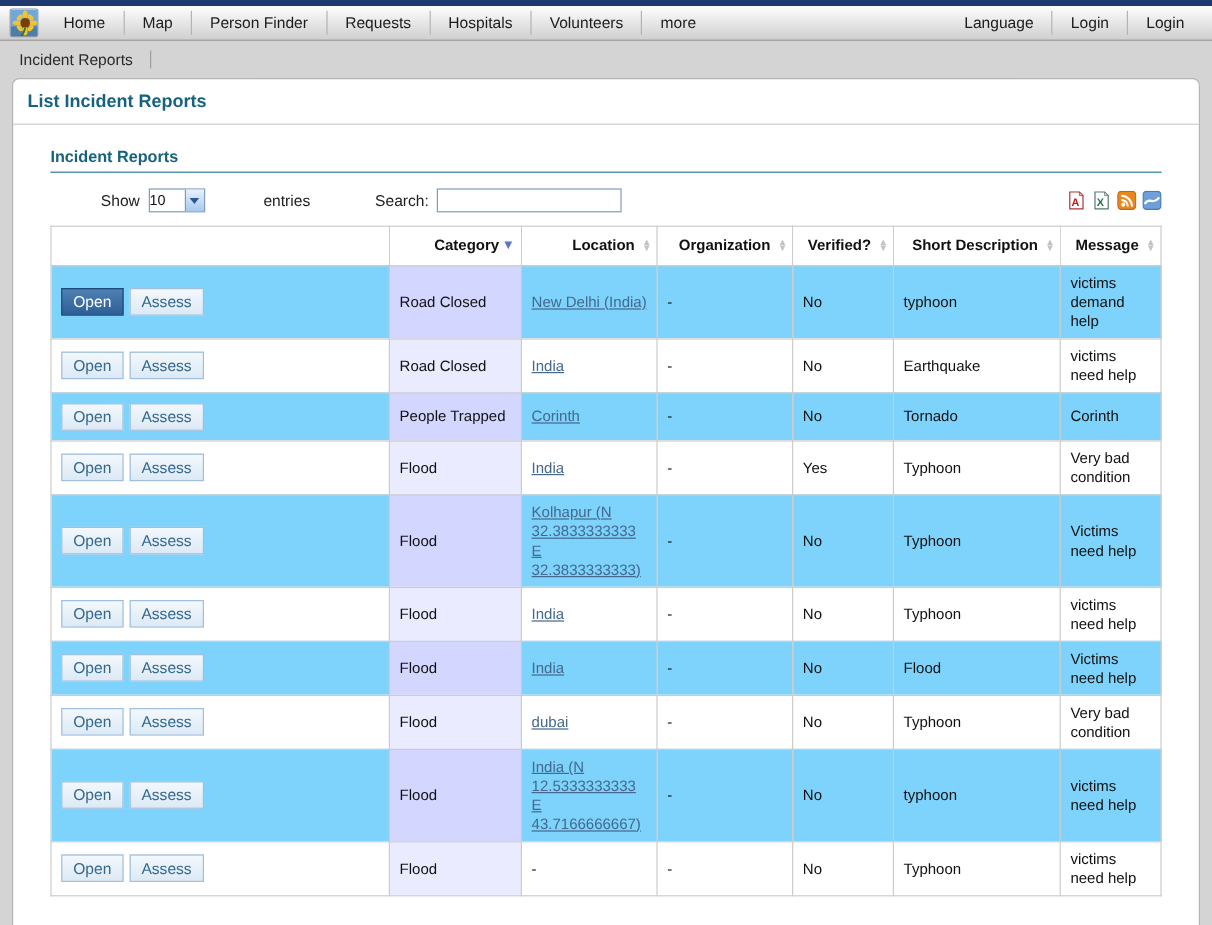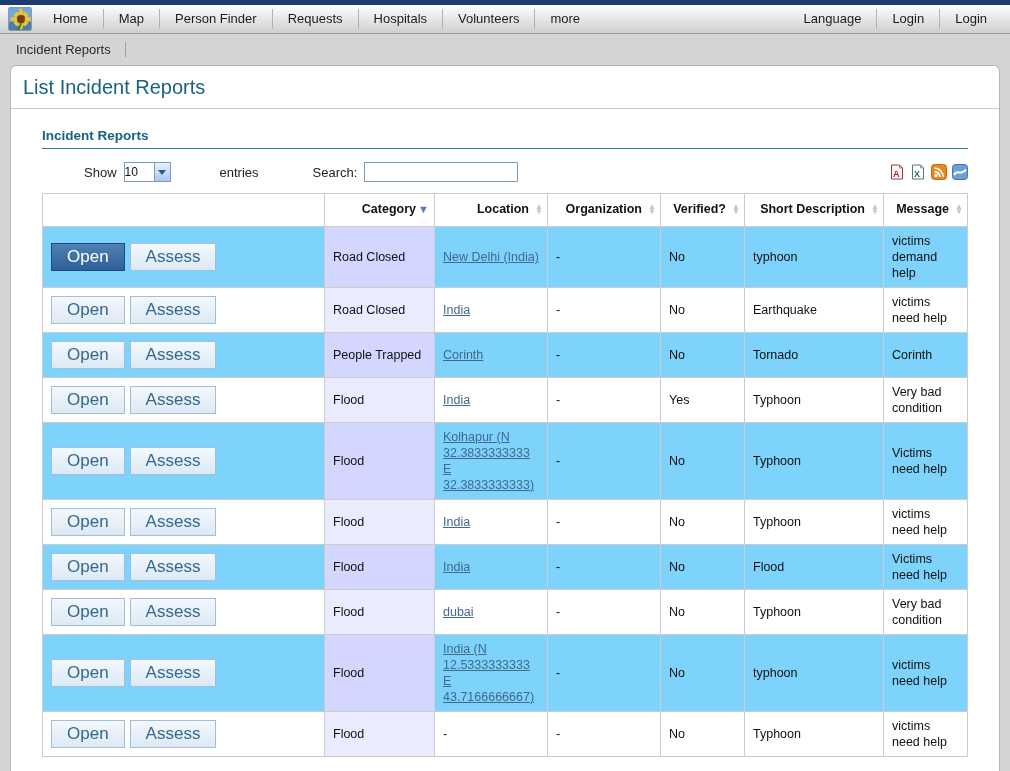--- a/index.html
+++ b/index.html
@@ -22,21 +22,21 @@
   
   .breadcrumbbar { height:30px; display:flex; align-items:center; padding-left:16px; }
   .breadcrumb-link { font-size:13px; color:#2a2a2a; cursor:pointer; }
   .crumb-divider { width:1px; height:15px; background:#9f9f9f; margin-left:14px; }
 
   
   .panel { position:absolute; left:10px; right:10px; top:65px; bottom:0;
            background:#fff; border:1px solid #b5b5b5; border-bottom:none;
            border-radius:6px 6px 0 0; }
   .panel-header { padding:10px 12px 9px; border-bottom:1px solid #cccccc; }
-  .page-title { font-size:20px; font-weight:normal; color:#17637f; }
+  .page-title { font-size:15px; font-weight:bold; color:#17637f; }
   .panel-body { padding:19px 31px 0 31px; }
 
   .section-heading { font-size:13.5px; font-weight:bold; color:#17637f;
                      border-bottom:1px solid #2d7a99; padding-bottom:5px; margin-bottom:11px; }
 
   
   .controls { display:flex; align-items:center; margin-bottom:9px; height:24px; }
   .ctl-label { font-size:13px; color:#222;margin-left:42px; }
   .fake-select { display:flex; width:47px; height:20px; border:1px solid #7f9db9; background:#fff;
                  margin:0 7px; cursor:pointer; }
@@ -60,23 +60,23 @@
                 display:flex; flex-direction:column; line-height:0.6; }
   .sort-icons span { font-size:8px; color:#c3c3c3; }
   .sort-active { position:absolute; right:5px; top:50%; transform:translateY(-50%);
                  font-size:11px; color:#5c74cc; }
   .incidents td { padding:6px 8px; vertical-align:middle; line-height:1.28; overflow-wrap:break-word; }
   tr.odd  td { background:#7dd3fc; }
   tr.even td { background:#ffffff; }
   tr.odd  td.sorting_1 { background:#d3d6ff; }
   tr.even td.sorting_1 { background:#eaebff; }
   td.actions-cell { padding:8px 8px; }
-  .action-btn { font-family:"Liberation Sans",sans-serif; font-size:17px; color:#33688f;
+  .action-btn { font-family:"Liberation Sans",sans-serif; font-size:13px; color:#33688f;
                 background:linear-gradient(#f3f8fc,#dce9f5); border:1px solid #9fbfdd;
-                padding:3px 15px; margin-right:5px; cursor:pointer; }
+                padding:3px 9px; margin-right:5px; cursor:pointer; }
   .action-btn.focused { background:linear-gradient(#4f81b4,#2d5e97); color:#fff; border:1px solid #1d4c7c; }
   .incidents a { color:#44688e; cursor:pointer; }
 
   
   .table-info { font-size:13px; color:#1c1c1c; margin-top:8px; }
 </style>
 </head>
 <body>
 
 <div class="topbar"></div>

